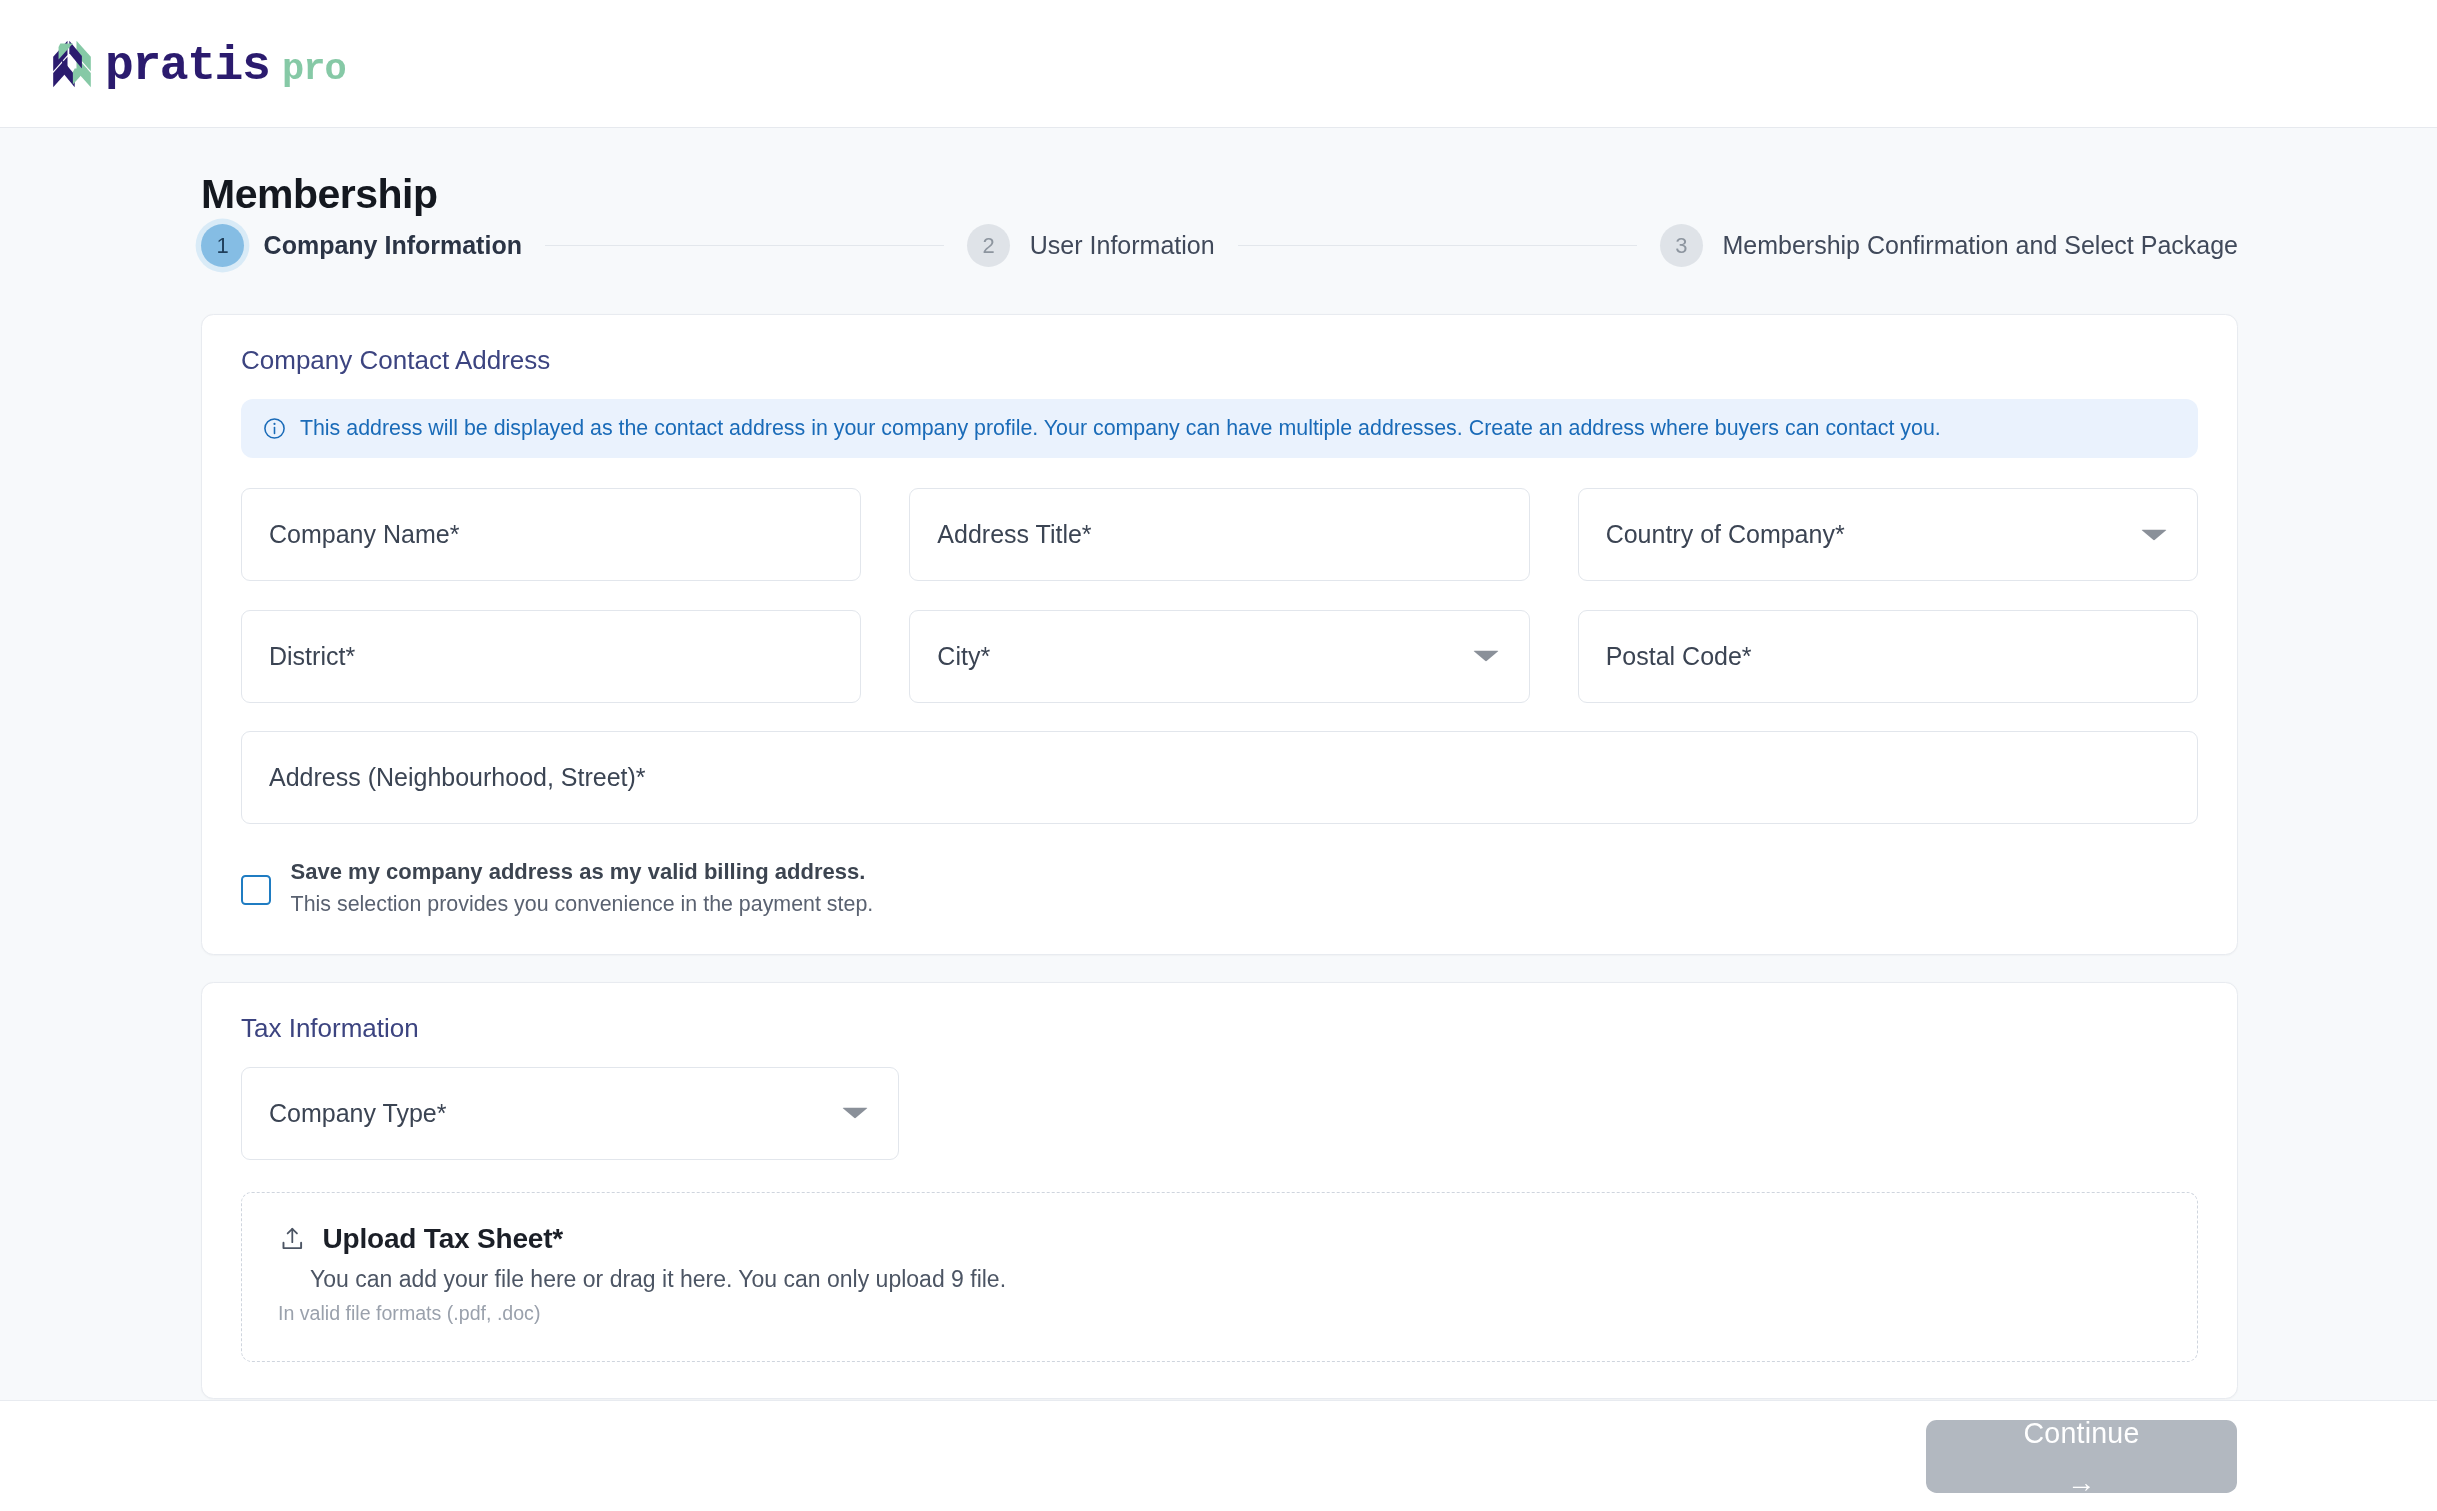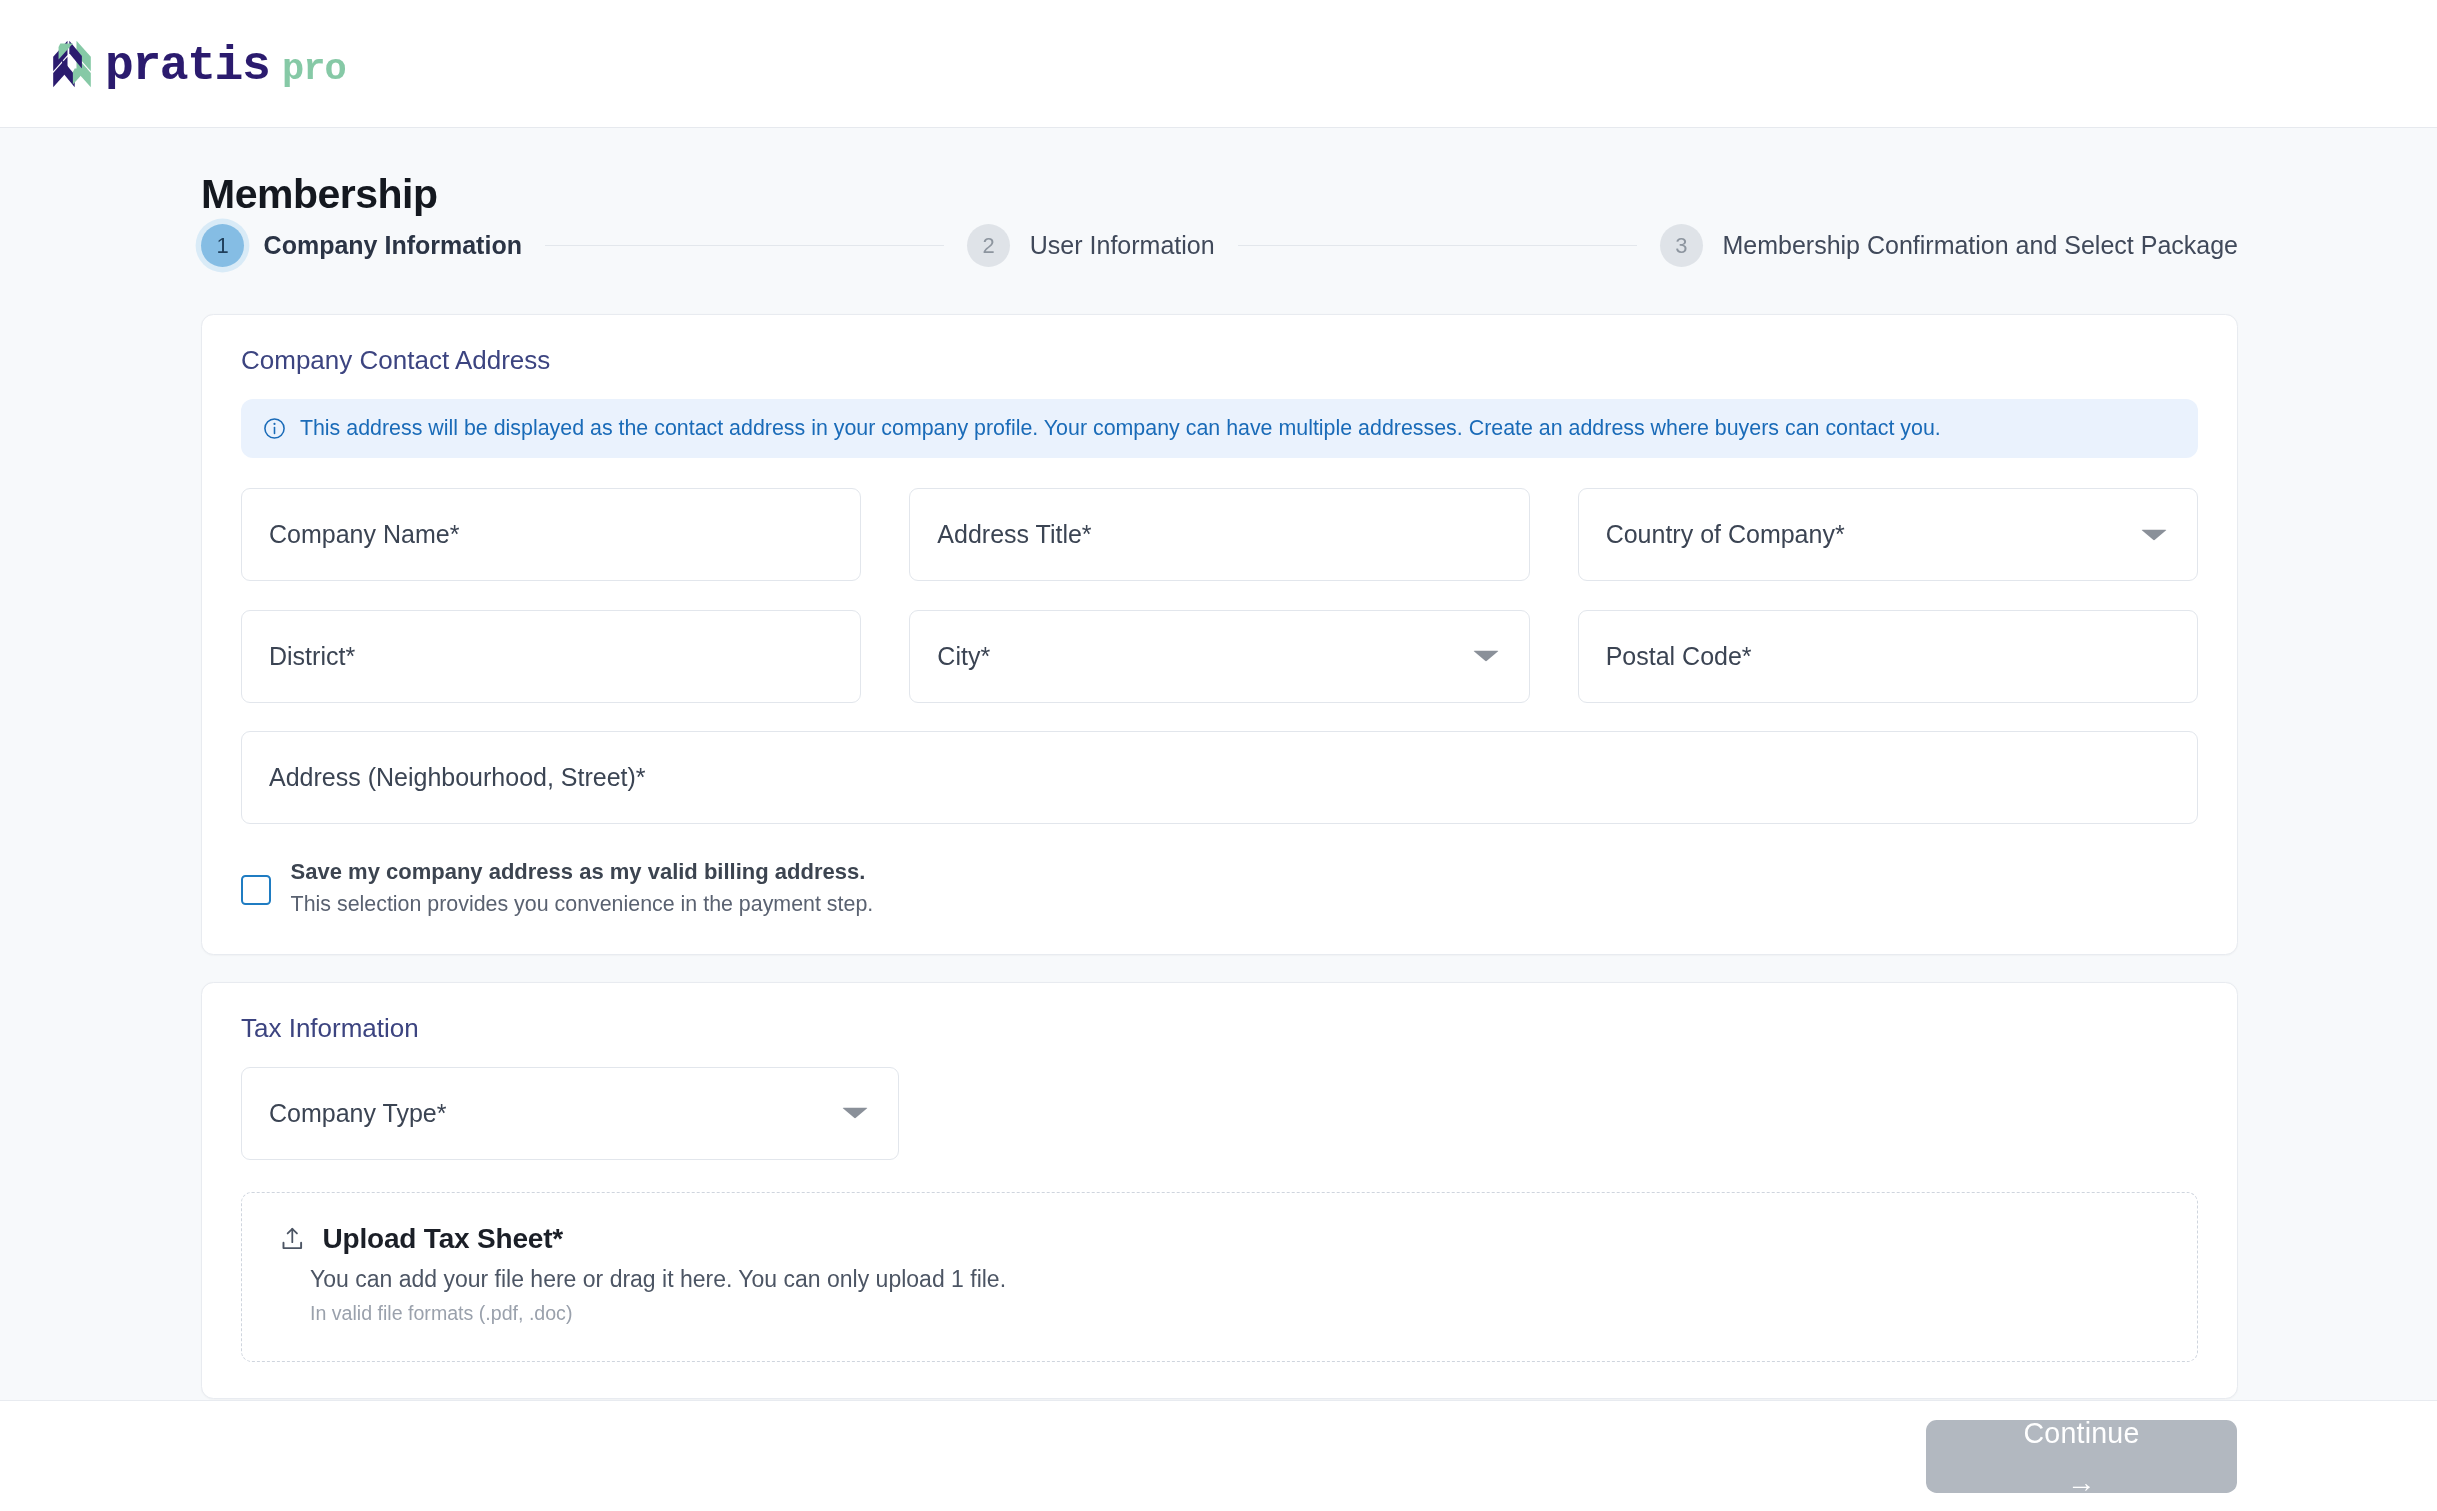--- a/index.html
+++ b/index.html
@@ -213,21 +213,20 @@
   .upload-desc {
     font-size: 23px;
     color: #4c5564;
     margin-top: 10.7px;
     margin-left: 32px;
   }
   .upload-formats {
     font-size: 19.6px;
     color: #9aa1ac;
     margin-top: 9px;
-    margin-left: 32px;
   }
 
   
   .footer {
     position: absolute;
     left: 0; right: 0; bottom: 0;
     height: 112px;
     background: #ffffff;
     border-top: 0.9px solid #e8ebf0;
     display: flex;
@@ -366,21 +365,21 @@
 
       <div class="upload">
         <div class="upload-head">
           <svg width="28.6" height="28.6" viewBox="0 0 24 24">
             <path d="M12 3.2 L12 14.4" stroke="#4c5564" stroke-width="1.5" fill="none" stroke-linecap="round"></path>
             <path d="M8.1 7.1 L12 3.2 L15.9 7.1" stroke="#4c5564" stroke-width="1.5" fill="none" stroke-linecap="round" stroke-linejoin="round"></path>
             <path d="M4.6 14.8 L4.6 19.4 L19.4 19.4 L19.4 14.8" stroke="#4c5564" stroke-width="1.6" fill="none" stroke-linecap="round" stroke-linejoin="round"></path>
           </svg>
           <div class="upload-title">Upload Tax Sheet*</div>
         </div>
-        <div class="upload-desc">You can add your file here or drag it here. You can only upload 1 file.</div>
+        <div class="upload-desc">You can add your file here or drag it here. You can only upload 9 file.</div>
         <div class="upload-formats">In valid file formats (.pdf, .doc)</div>
       </div>
     </div>
 
   </div>
 
   <div class="footer">
     <button class="btn-continue" disabled="">
       <span>Continue</span>
       <span class="arrow">→</span>

